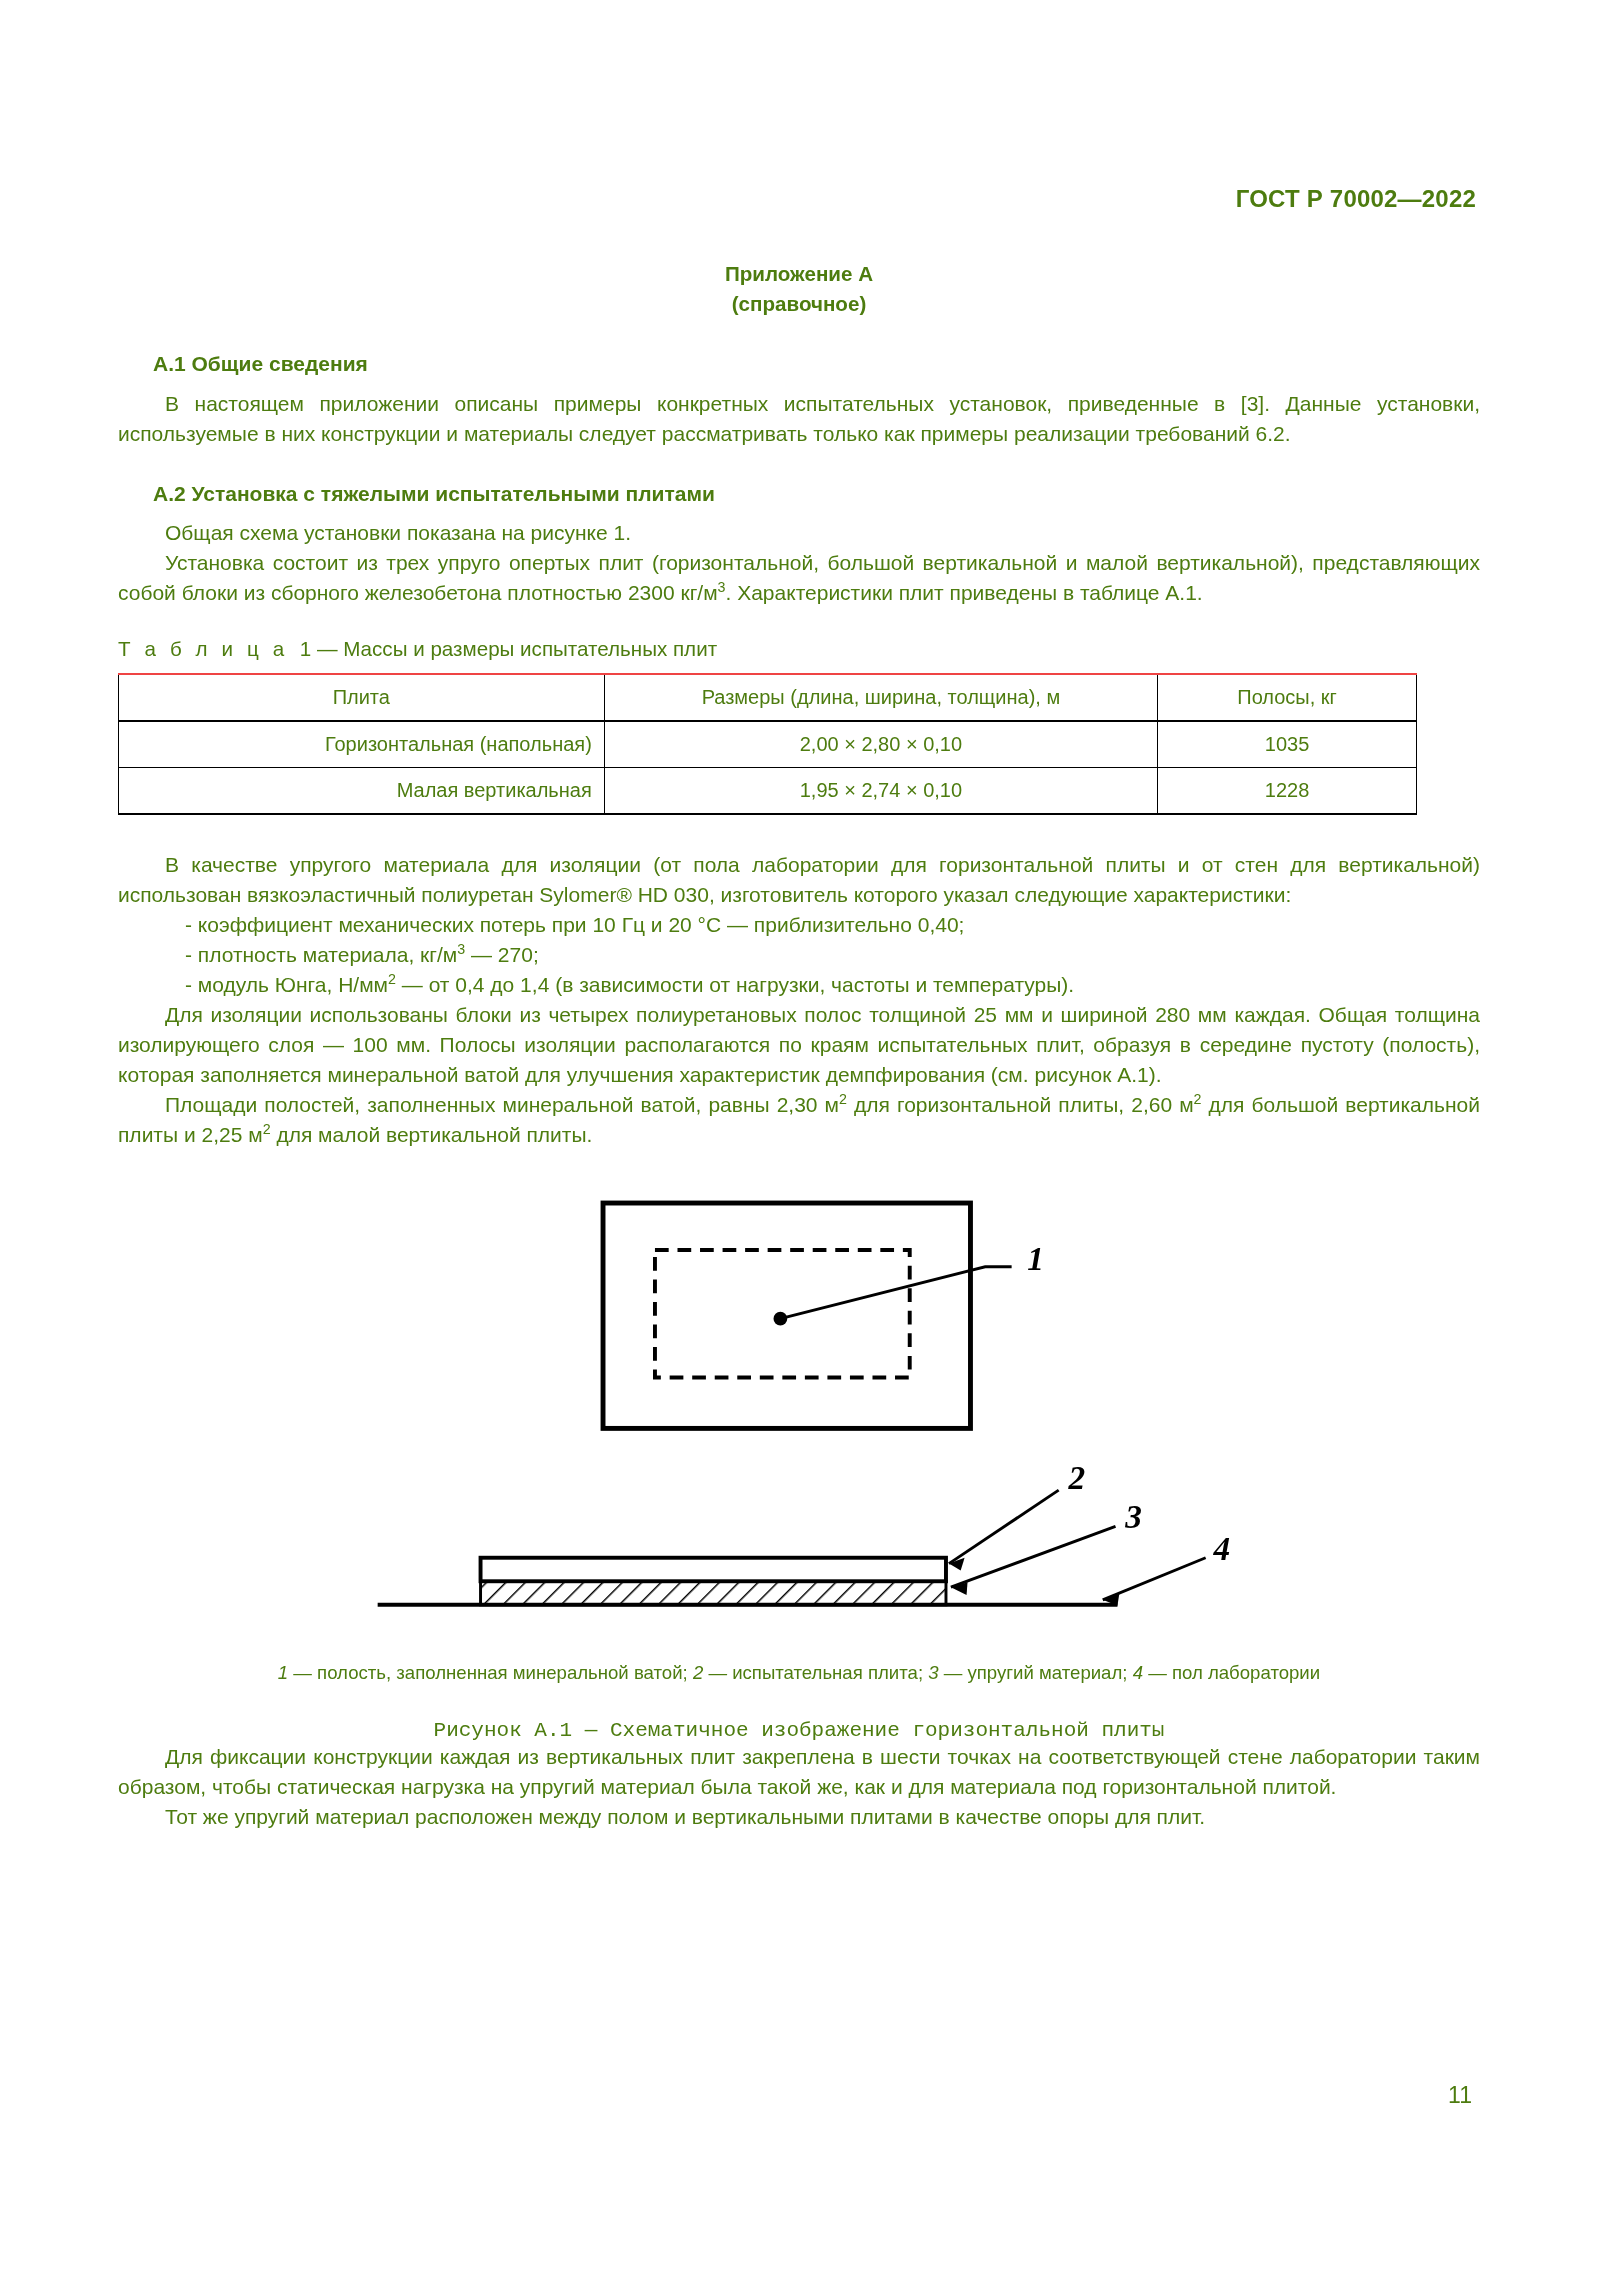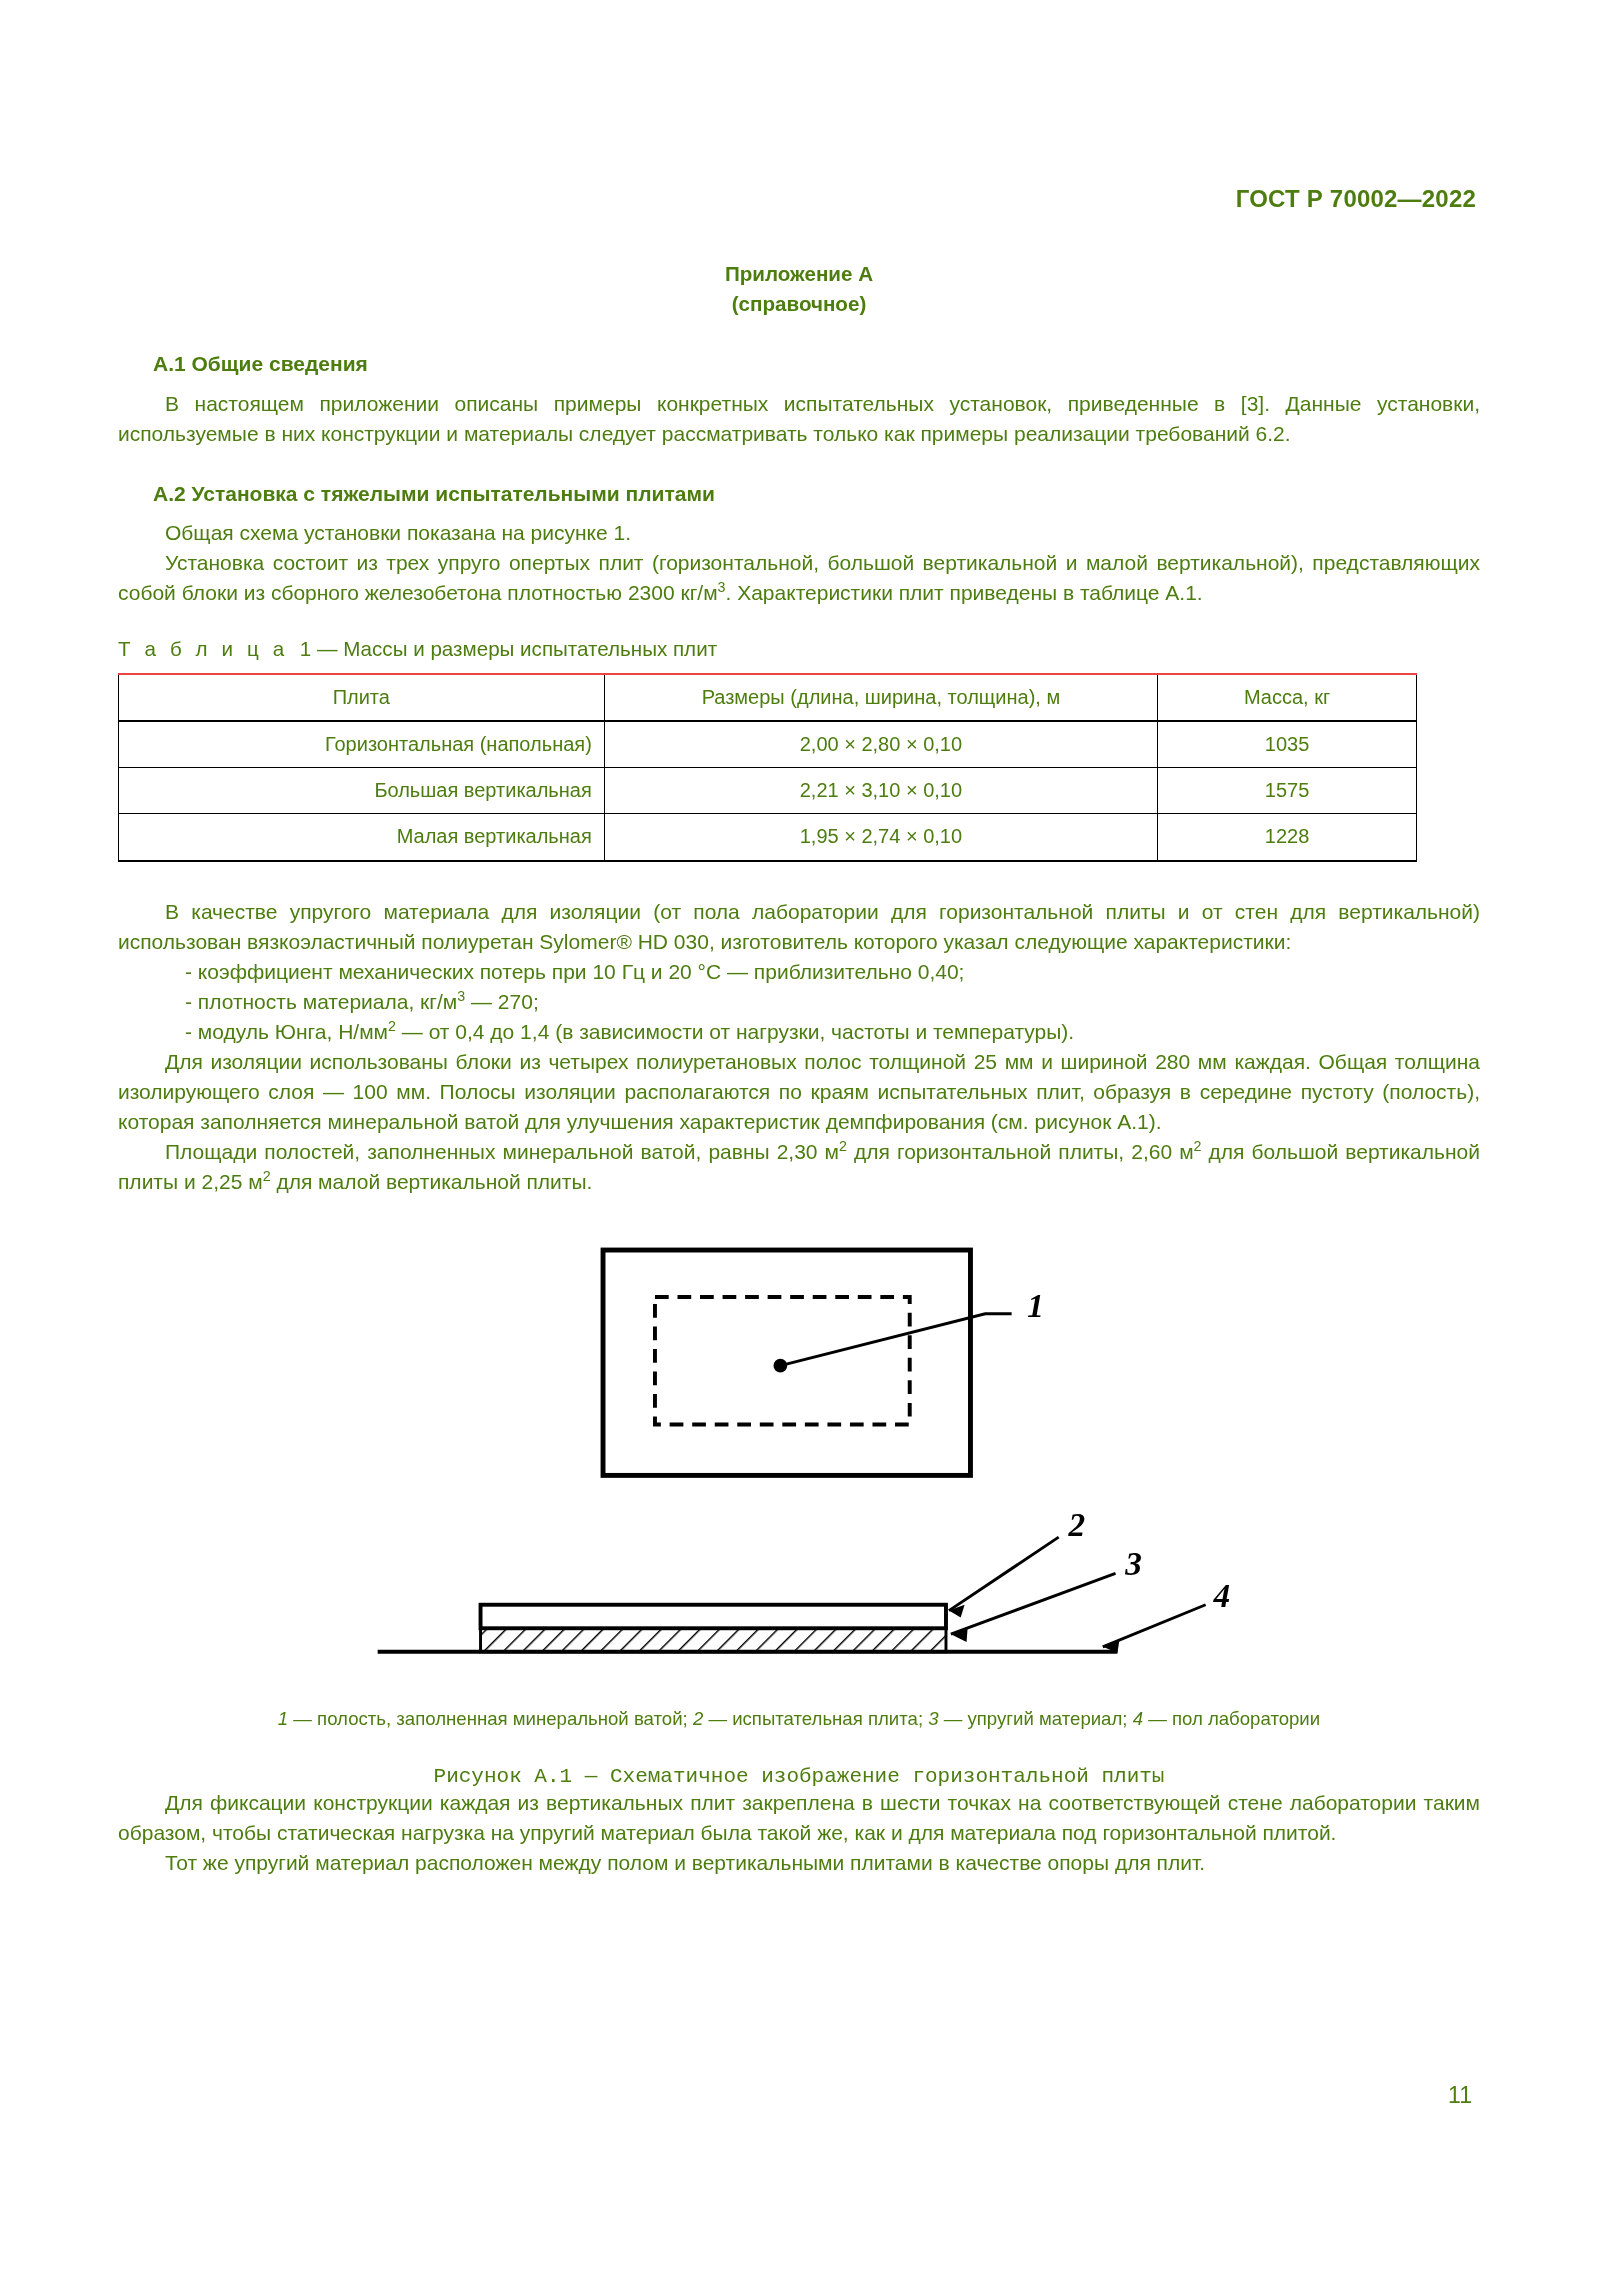--- a/index.html
+++ b/index.html
@@ -182,35 +182,30 @@
       <span class="spaced">Т а б л и ц а</span>&nbsp;
       <span>1</span>&nbsp;<span>—</span>
       <span>Массы и размеры испытательных плит</span>
     </div>
 
     <table class="gost">
       <thead>
         <tr>
           <th>Плита</th>
           <th>Размеры (длина, ширина, толщина), м</th>
-          <th>Масса, кг</th>
+          <th>Полосы, кг</th>
         </tr>
       </thead>
       <tbody>
         <tr>
           <td class="c-name">Горизонтальная (напольная)</td>
           <td class="c-dim">2,00 × 2,80 × 0,10</td>
           <td class="c-mass">1035</td>
         </tr>
         <tr>
-          <td class="c-name">Большая вертикальная</td>
-          <td class="c-dim">2,21 × 3,10 × 0,10</td>
-          <td class="c-mass">1575</td>
-        </tr>
-        <tr>
           <td class="c-name">Малая вертикальная</td>
           <td class="c-dim">1,95 × 2,74 × 0,10</td>
           <td class="c-mass">1228</td>
         </tr>
       </tbody>
     </table>
 
     <p class="body-par" style="margin-top:35px;">В качестве упругого материала для изоляции (от пола лаборатории для горизонтальной плиты и от стен для вертикальной) использован вязкоэластичный полиуретан Sylomer® HD 030, изготовитель которого указал следующие характеристики:</p>
 
     <ul class="bullets">

